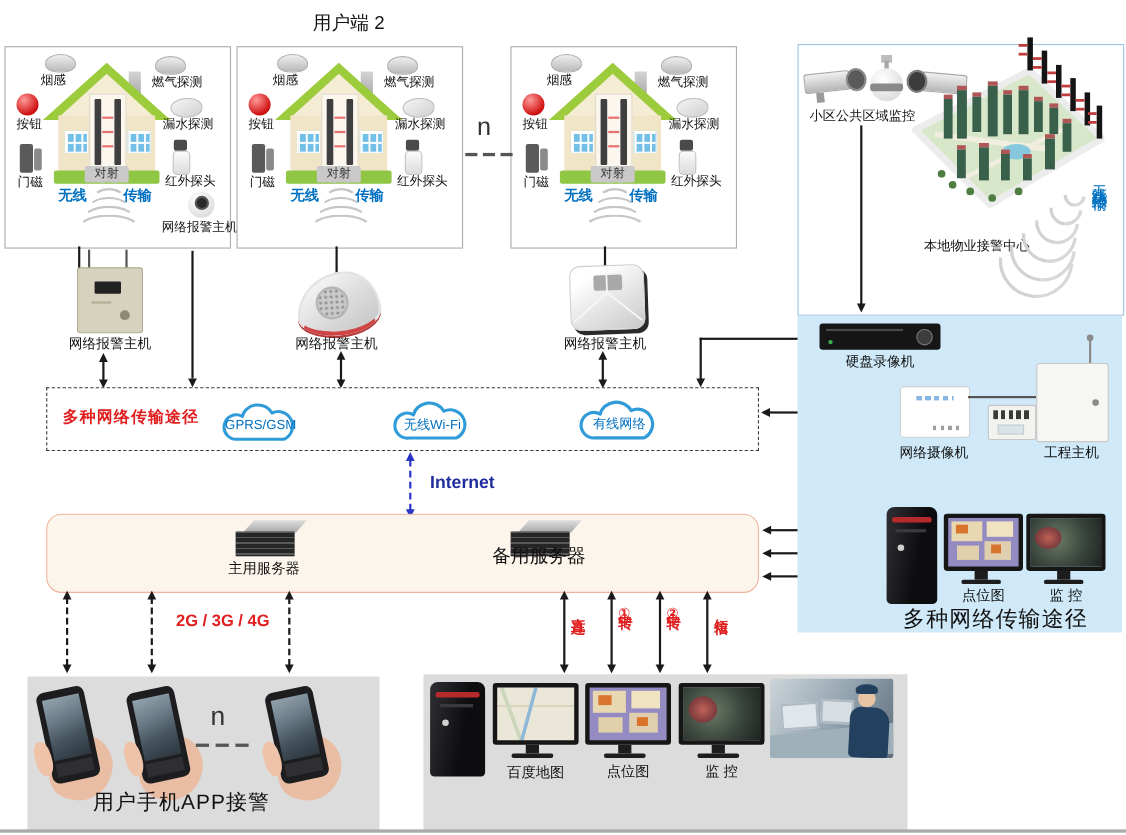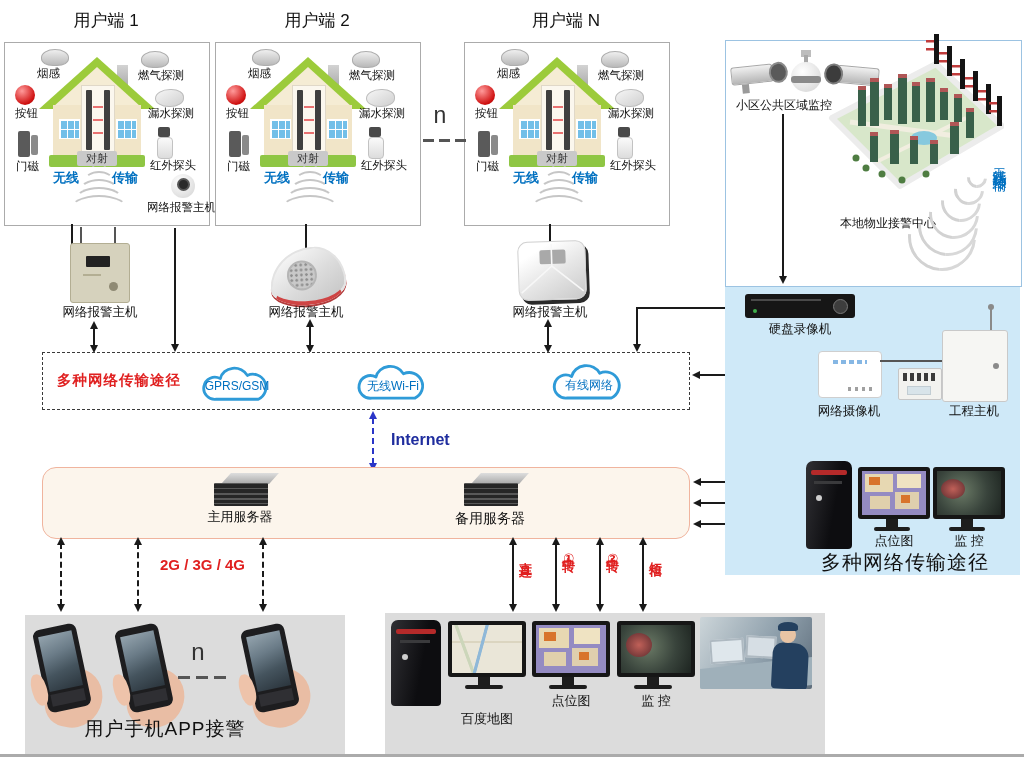--- a/index.html
+++ b/index.html
@@ -72,23 +72,21 @@
 .phone-screen{position:absolute;background:linear-gradient(165deg,#93a3ad,#6b7c88 35%,#45545e 65%,#2c363e)}
 .thumb{position:absolute;background:#eec3aa;border-radius:45%;transform:rotate(-16deg)}
 .graybox{position:absolute;background:#dcdcdc}
 .op-photo{position:absolute;background:linear-gradient(120deg,#ccd5d9,#8fa0ac 55%,#5d6c7a);overflow:hidden;border-radius:2px}
 </style>
 </head>
 <body>
 
 <div id="stage">
 
-  <div class="title" style="left:4px;top:9px;width:204px">用户端 1</div>
   <div class="title" style="left:215px;top:9px;width:204px">用户端 2</div>
-  <div class="title" style="left:464px;top:9px;width:204px">用户端 N</div>
 
   <div class="tbox" style="left:4px;top:42px;width:204px;height:182px">
     <div class="abs">
       <div class="chimney" style="left:112px;top:22px;width:11px;height:28px"></div>
       <div class="roof-o" style="left:34px;top:14px"></div>
       <div class="roof-i" style="left:48px;top:24px"></div>
       <div class="hbody" style="left:48px;top:62px;width:88px;height:52px"></div>
       <div class="hbase" style="left:44px;top:112px;width:96px;height:12px"></div>
       <div class="hcorr" style="left:76px;top:42px;width:32px;height:70px">
         <div class="beam" style="left:4px;top:4px;width:6px;height:60px"></div>
@@ -265,21 +263,21 @@
         <path d="M24 52 A14 14 0 1 1 29 26 A18 16 0 0 1 63 22 A13 13 0 1 1 77 52 Z"></path>
       </svg>
     <div class="cloud-lbl">GPRS/GSM</div>
   </div>
   <div class="cloud abs" style="left:347px;top:356px;width:92px;height:47px">
     <svg viewBox="0 0 100 58">
         <path d="M24 52 A14 14 0 1 1 29 26 A18 16 0 0 1 63 22 A13 13 0 1 1 77 52 Z"></path>
       </svg>
     <div class="cloud-lbl">无线Wi-Fi</div>
   </div>
-  <div class="cloud abs" style="left:543px;top:355px;width:92px;height:48px">
+  <div class="cloud abs" style="left:517px;top:355px;width:92px;height:48px">
     <svg viewBox="0 0 100 58">
         <path d="M24 52 A14 14 0 1 1 29 26 A18 16 0 0 1 63 22 A13 13 0 1 1 77 52 Z"></path>
       </svg>
     <div class="cloud-lbl">有线网络</div>
   </div>
 
   <div class="bdv" style="left:372px;top:418px;height:46px"></div>
   <div class="tri t-up bl" style="left:368.5px;top:411px"></div>
   <div class="tri t-down bl" style="left:368.5px;top:463px"></div>
   <div class="lbl" style="left:391px;top:431px;font-size:16px;font-weight:bold;color:#1f2d9e">Internet</div>
@@ -287,21 +285,21 @@
   <div class="abs" style="left:42px;top:467px;width:646px;height:70px;background:#fcf5ec;border:1.6px solid #f0b49e;border-radius:14px"></div>
   <div class="abs" style="left:214px;top:473px;width:62px;height:34px">
     <div class="srv-top" style="left:12px;top:0;width:48px;height:11px"></div>
     <div class="srv-front" style="left:0;top:10px;width:54px;height:23px"></div>
   </div>
   <div class="lbl c" style="left:190px;top:510px;width:100px;font-size:13px">主用服务器</div>
   <div class="abs" style="left:464px;top:473px;width:62px;height:34px">
     <div class="srv-top" style="left:12px;top:0;width:48px;height:11px"></div>
     <div class="srv-front" style="left:0;top:10px;width:54px;height:23px"></div>
   </div>
-  <div class="lbl c" style="left:440px;top:510px;width:100px;font-size:14px">备用服务器</div>
+  <div class="lbl c" style="left:440px;top:496px;width:100px;font-size:17px">备用服务器</div>
 
   <div class="lbl red" style="left:727px;top:466px;font-size:12.5px">中转①</div>
   <div class="ln" style="left:700px;top:481px;width:98px;height:2px"></div>
   <div class="tri t-left" style="left:693px;top:477.5px"></div>
   <div class="tri t-right" style="left:797px;top:477.5px"></div>
   <div class="lbl red" style="left:727px;top:487px;font-size:12.5px">中转②</div>
   <div class="ln" style="left:700px;top:502px;width:98px;height:2px"></div>
   <div class="tri t-left" style="left:693px;top:498.5px"></div>
   <div class="tri t-right" style="left:797px;top:498.5px"></div>
   <div class="lbl red" style="left:729px;top:508px;font-size:12.5px">短 信</div>
@@ -528,21 +526,21 @@
   <div class="tower" style="left:391px;top:620px;width:50px;height:86px">
     <div class="twstripe" style="left:5px;top:9px;width:40px;height:5px"></div>
     <div class="abs" style="left:9px;top:20px;width:30px;height:3px;background:#3a3a3c"></div>
     <div class="abs" style="left:11px;top:34px;width:6px;height:6px;border-radius:50%;background:#cfcfcf"></div>
   </div>
   <div class="abs">
     <div class="mon-screen scr-map" style="left:448px;top:621px;width:70px;height:48px"></div>
     <div class="mon-neck" style="left:478px;top:677px;width:12px;height:8px"></div>
     <div class="mon-base" style="left:465px;top:685px;width:38px;height:4px"></div>
   </div>
-  <div class="lbl c" style="left:448px;top:712px;width:78px;font-size:13px">百度地图</div>
+  <div class="lbl c" style="left:448px;top:695px;width:78px;font-size:13px">百度地图</div>
   <div class="abs">
     <div class="mon-screen scr-plan" style="left:532px;top:621px;width:70px;height:48px">
       <div class="abs" style="left:3px;top:3px;width:30px;height:20px;background:#e7d8b2"></div>
       <div class="abs" style="left:38px;top:3px;width:26px;height:16px;background:#efe3c2"></div>
       <div class="abs" style="left:8px;top:27px;width:22px;height:14px;background:#e0d0ac"></div>
       <div class="abs" style="left:36px;top:23px;width:26px;height:18px;background:#dfcfae"></div>
       <div class="abs" style="left:8px;top:7px;width:12px;height:9px;background:#d8742c"></div>
       <div class="abs" style="left:43px;top:27px;width:10px;height:8px;background:#d8742c"></div>
     </div>
     <div class="mon-neck" style="left:562px;top:677px;width:12px;height:8px"></div>

